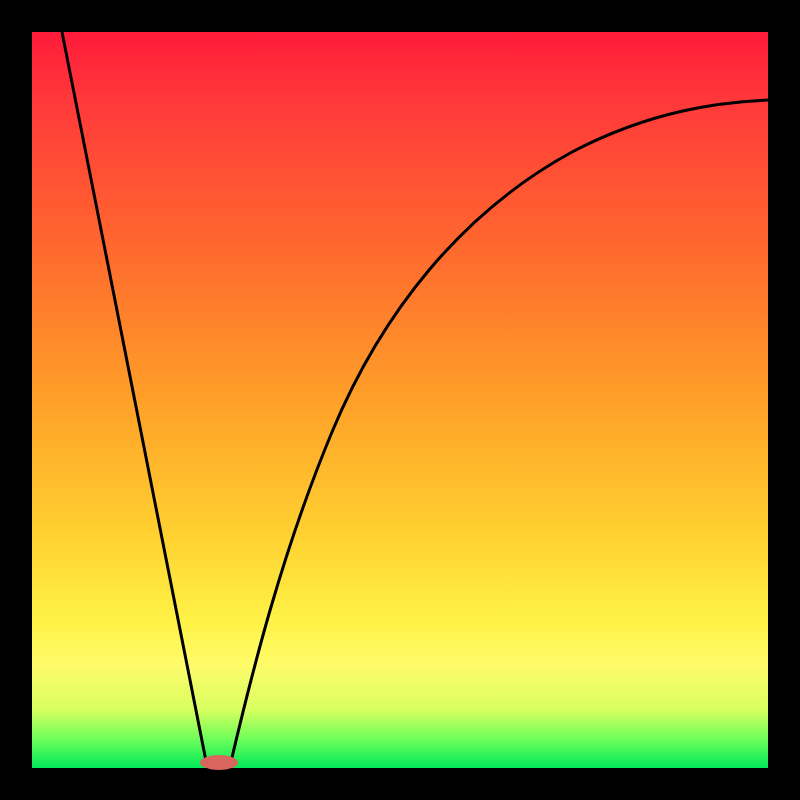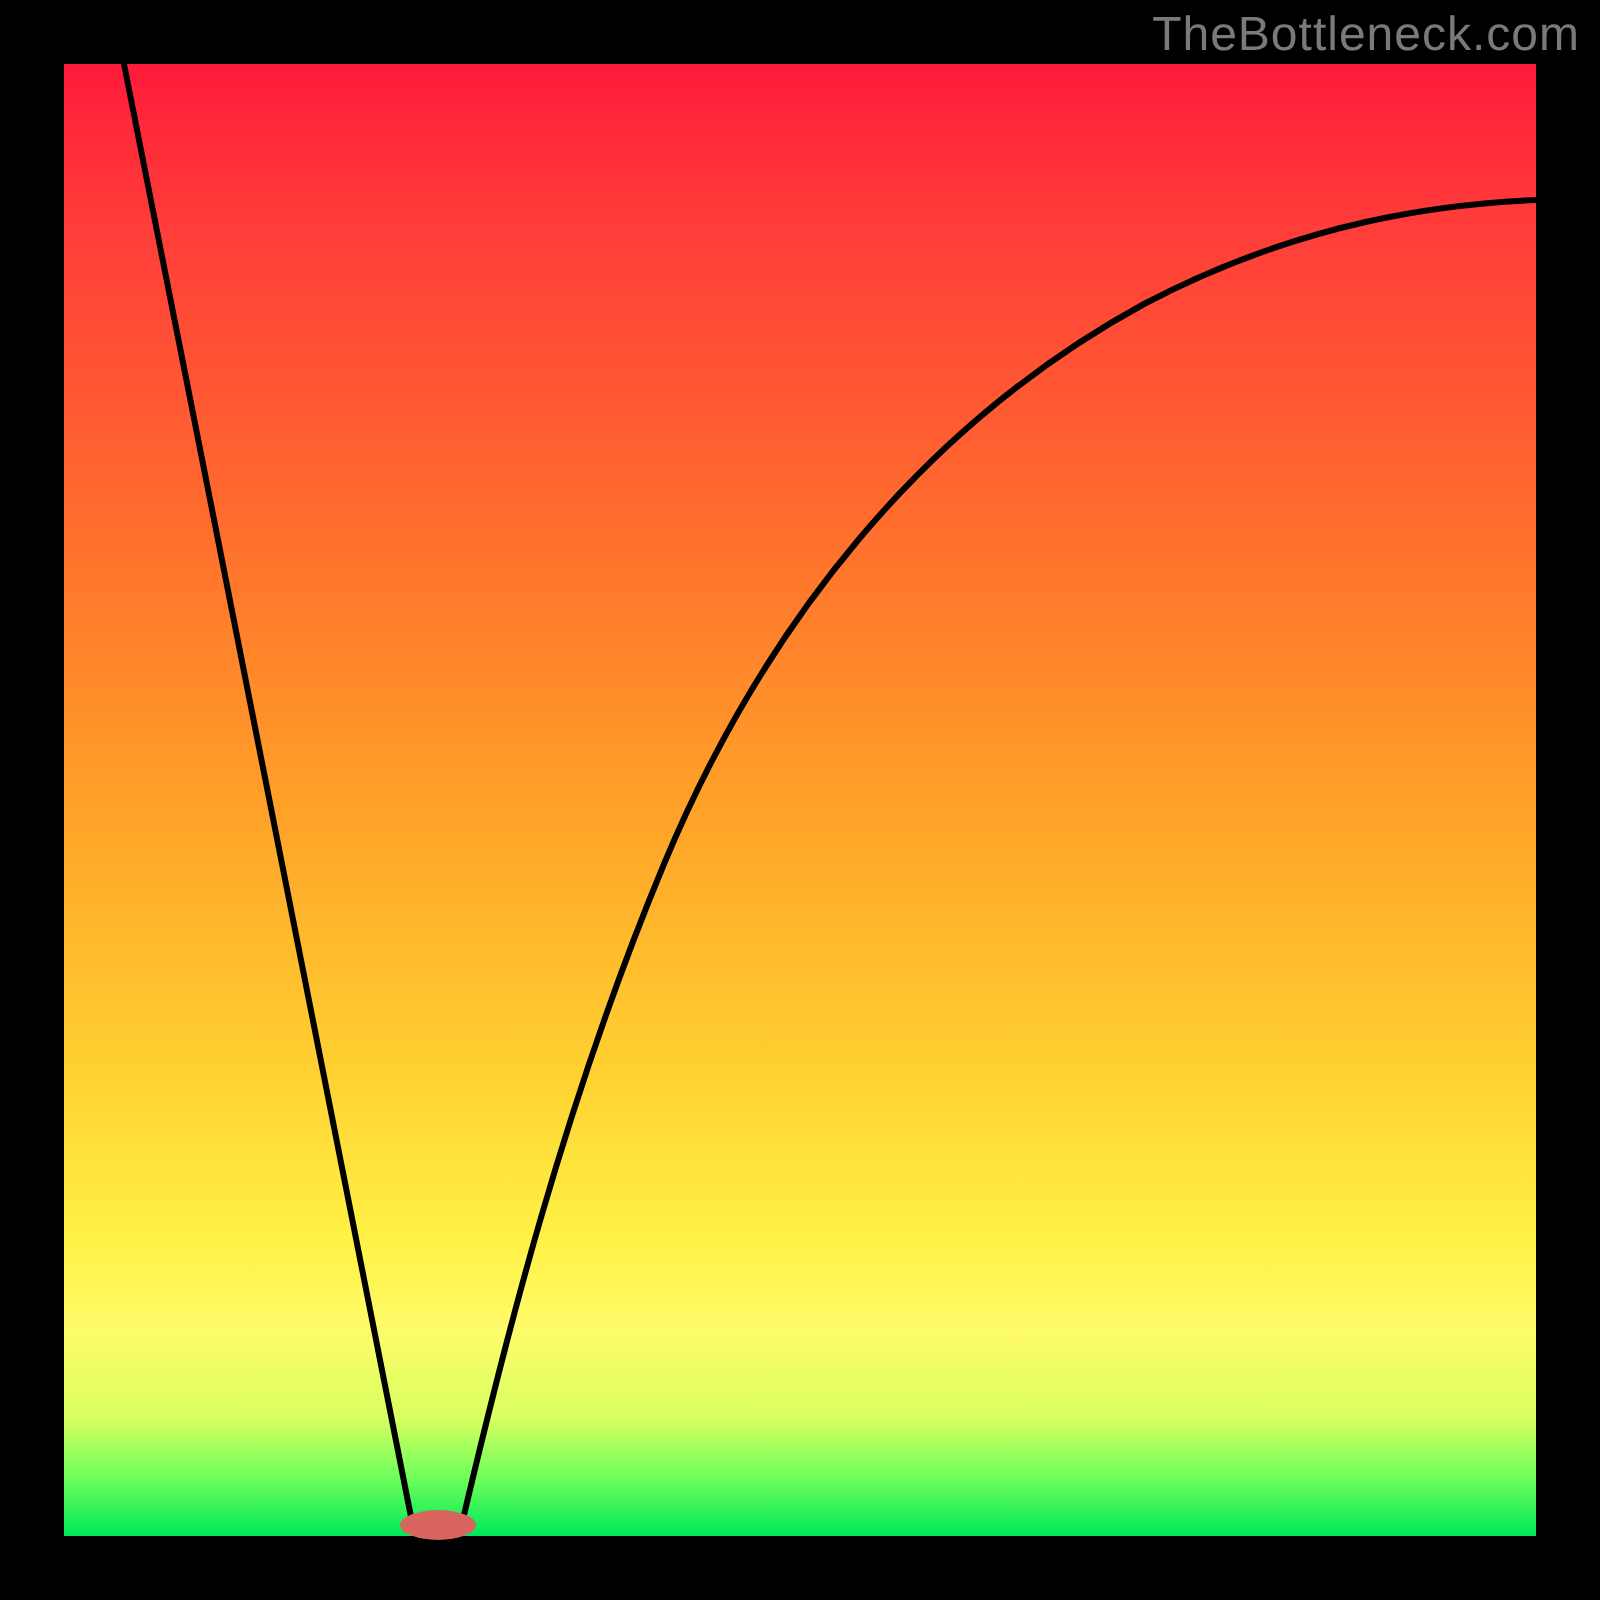--- a/index.html
+++ b/index.html
@@ -58,21 +58,20 @@
     font-size: 24px;
     color: #7a7a7a;
     letter-spacing: 0.5px;
     user-select: none;
   }
 </style>
 </head>
 <body>
 
 <div class="frame">
-  <div class="watermark">TheBottleneck.com</div>
 
   <div class="plot-area">
 
     <svg class="curve" viewBox="0 0 736 736" preserveAspectRatio="none">
 
       <path d="M 30 0 L 175 734" fill="none" stroke="#000" stroke-width="3" stroke-linecap="round"></path>
 
       <path d="M 198 734
                C 220 640, 250 520, 300 400
                C 350 280, 430 180, 540 120

